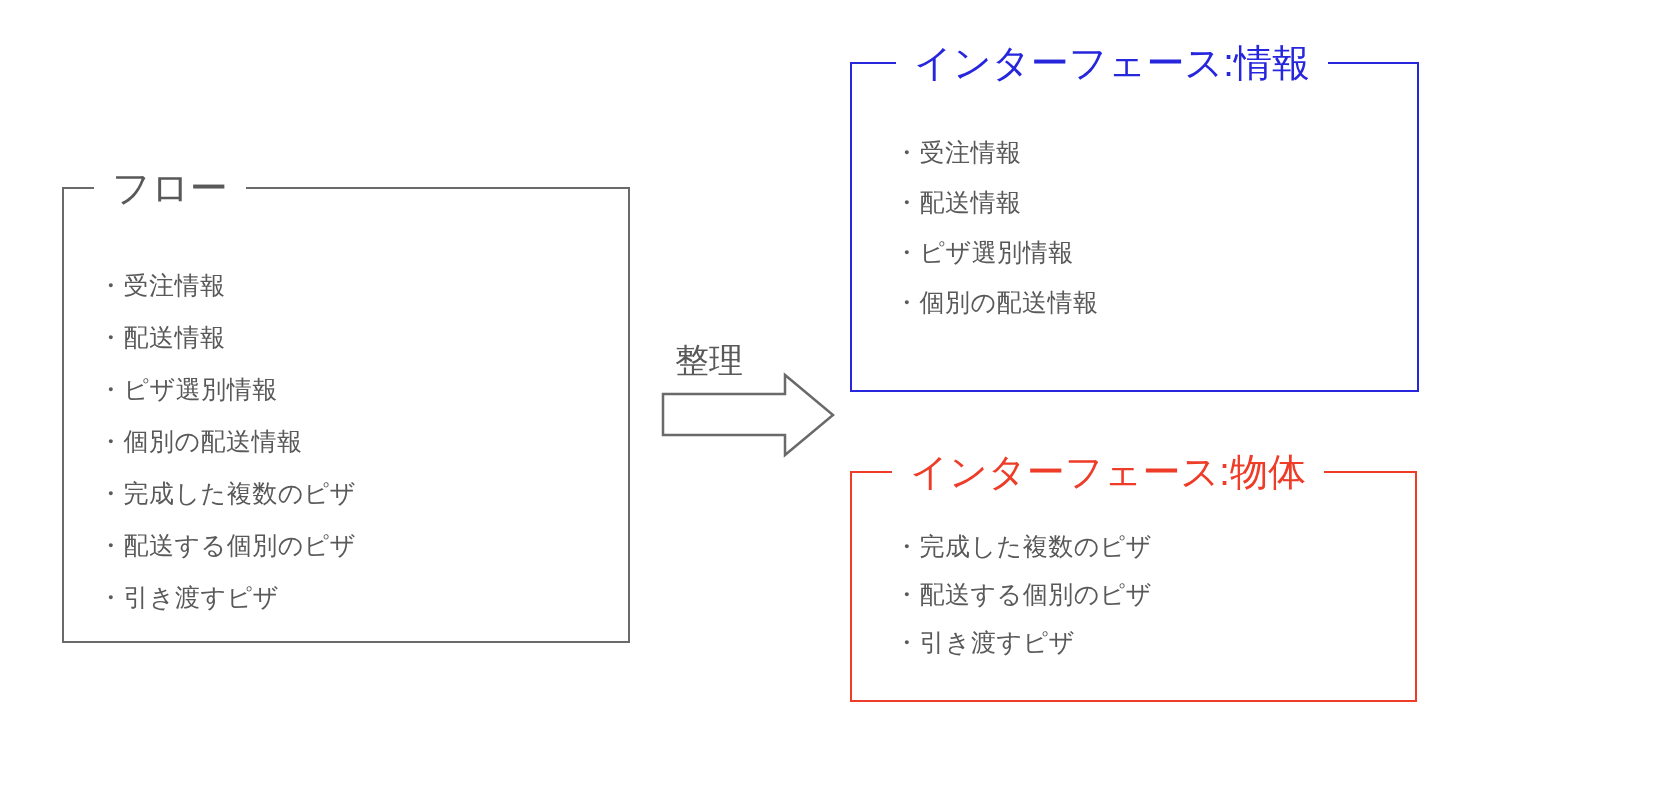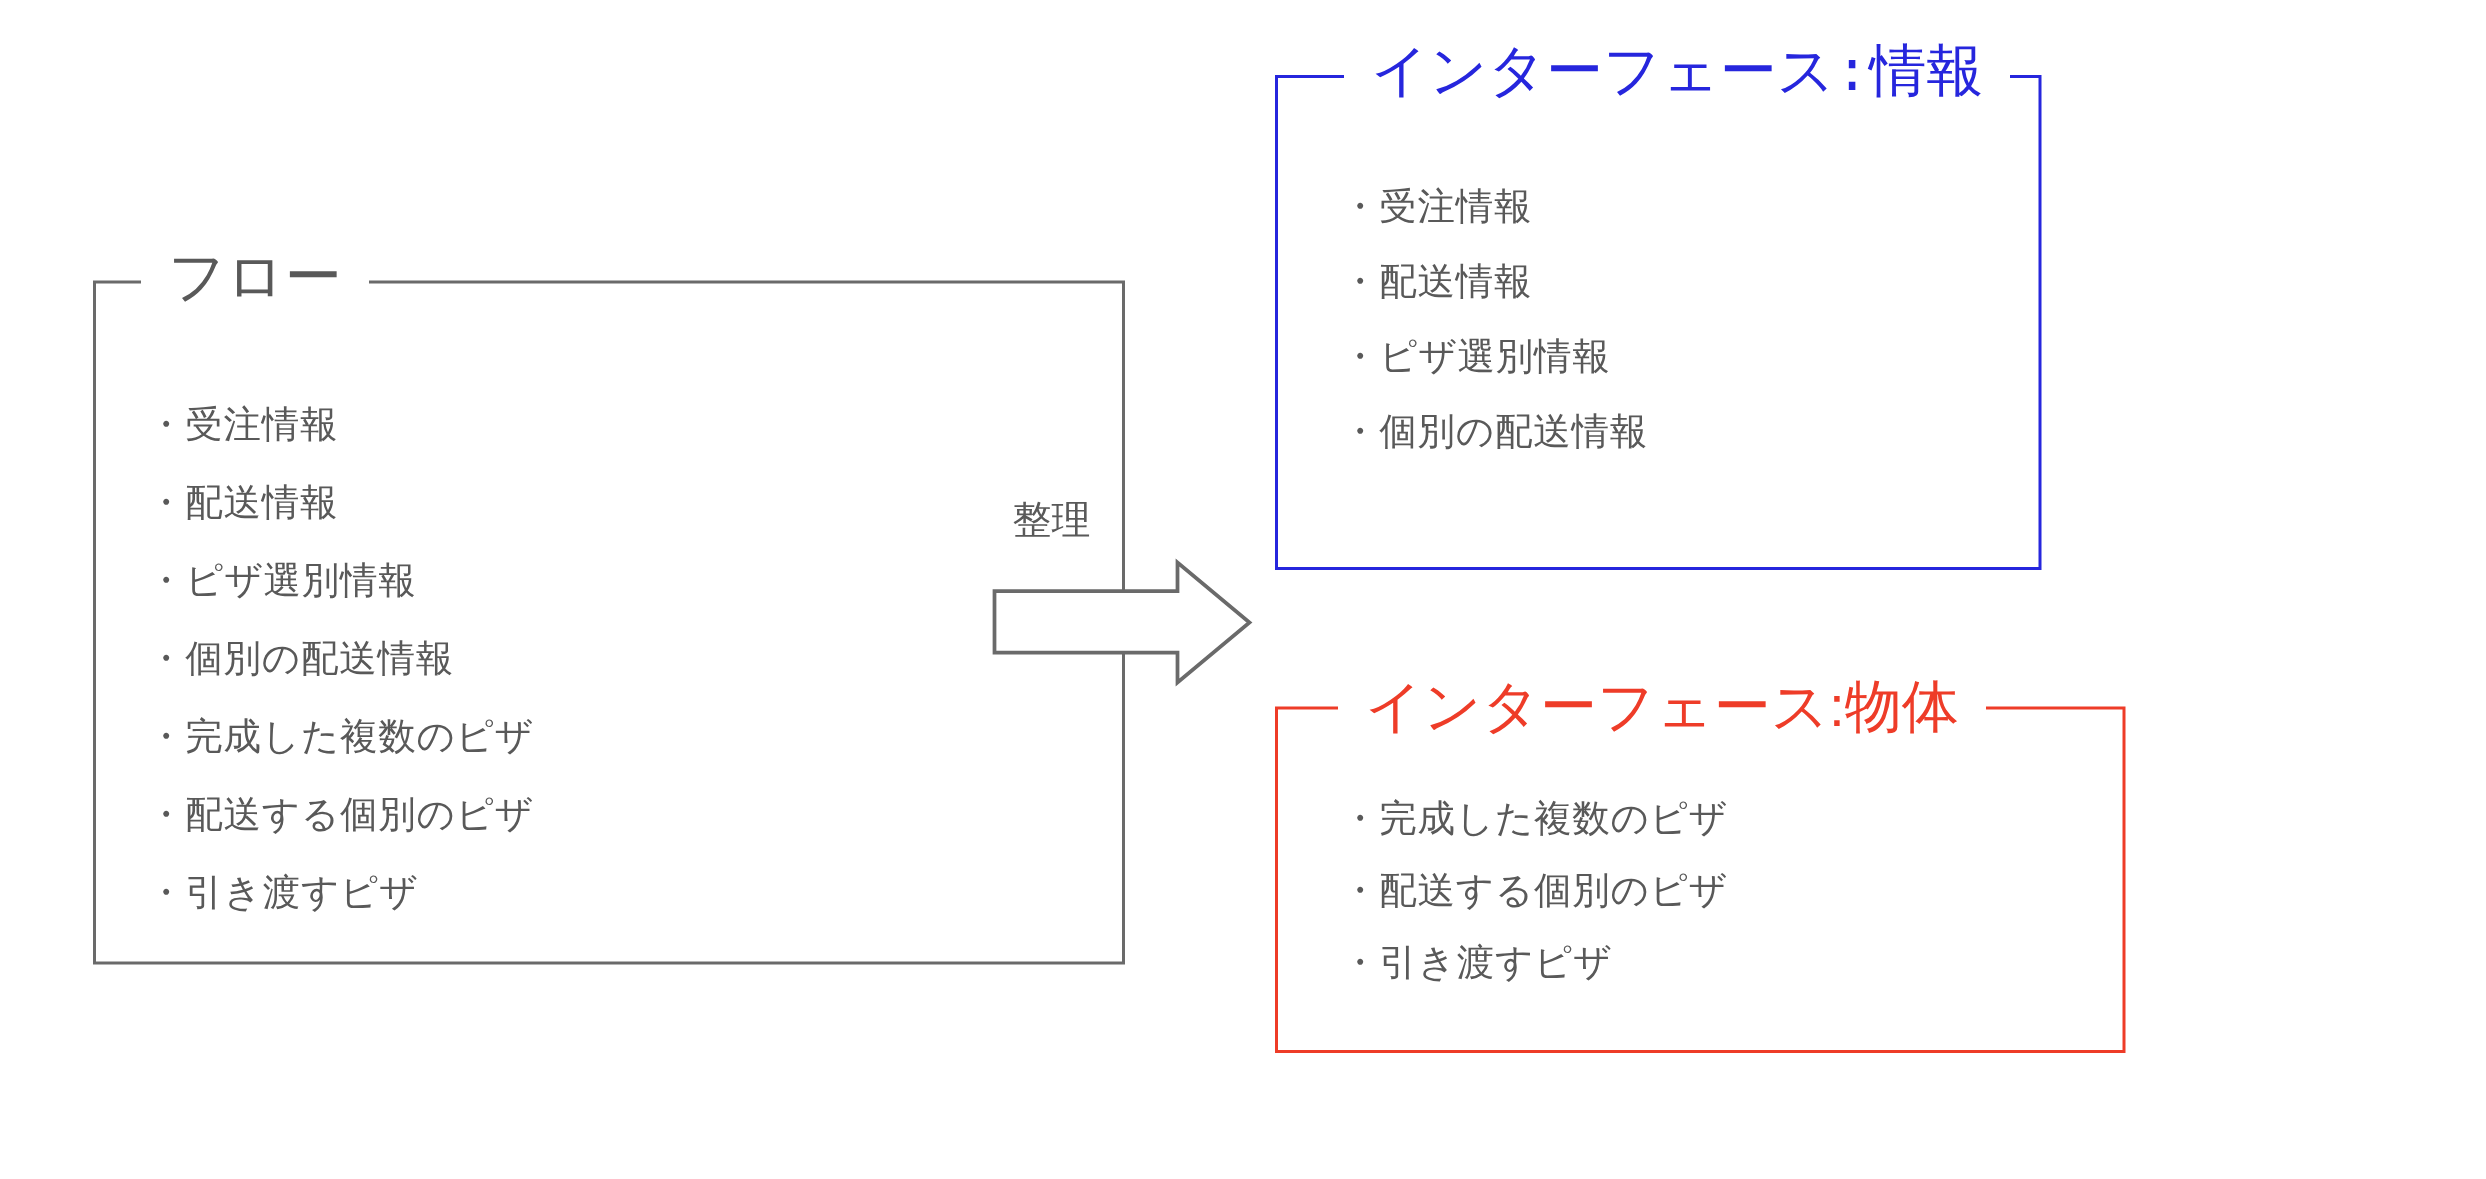--- a/index.html
+++ b/index.html
@@ -24,34 +24,34 @@
     height:40px;line-height:40px;
     padding:0 18px;
     background:#ffffff;
     font-size:38px;
     white-space:nowrap;
   }
   .items{font-size:25px;white-space:nowrap;}
   .item{letter-spacing:0.5px;}
 
   
-  .flow-box{left:62px;top:187px;width:688px;height:456px;border:2px solid var(--line-gray);font-family:Liberation Mono, monospace;}
+  .flow-box{left:62px;top:187px;width:568px;height:456px;border:2px solid var(--line-gray);}
   .flow-box .box-label{left:30px;color:var(--text-gray);}
   .flow-box .items{padding:70px 0 0 34px;}
   .flow-box .item{height:52px;line-height:52px;}
 
   
   .arrow-label{
-    position:absolute;left:675px;top:324px;
-    font-size:26px;line-height:44px;color:var(--text-gray);white-space:nowrap;
+    position:absolute;left:675px;top:338px;
+    font-size:34px;line-height:44px;color:var(--text-gray);white-space:nowrap;
   }
   .arrow-svg{position:absolute;left:660px;top:372px;}
 
   
-  .info-box{left:850px;top:50px;width:511px;height:330px;border:2px solid var(--blue);font-family:Liberation Mono, monospace;}
+  .info-box{left:850px;top:62px;width:569px;height:330px;border:2px solid var(--blue);}
   .info-box .box-label{left:44px;color:var(--blue);}
   .info-box .items{padding:63px 0 0 42px;}
   .info-box .item{height:50px;line-height:50px;}
 
   
   .object-box{left:850px;top:471px;width:567px;height:231px;border:2px solid var(--red);}
   .object-box .box-label{left:40px;color:var(--red);text-align:right;}
   .object-box .items{padding:49px 0 0 42px;}
   .object-box .item{height:48px;line-height:48px;}
 </style>

